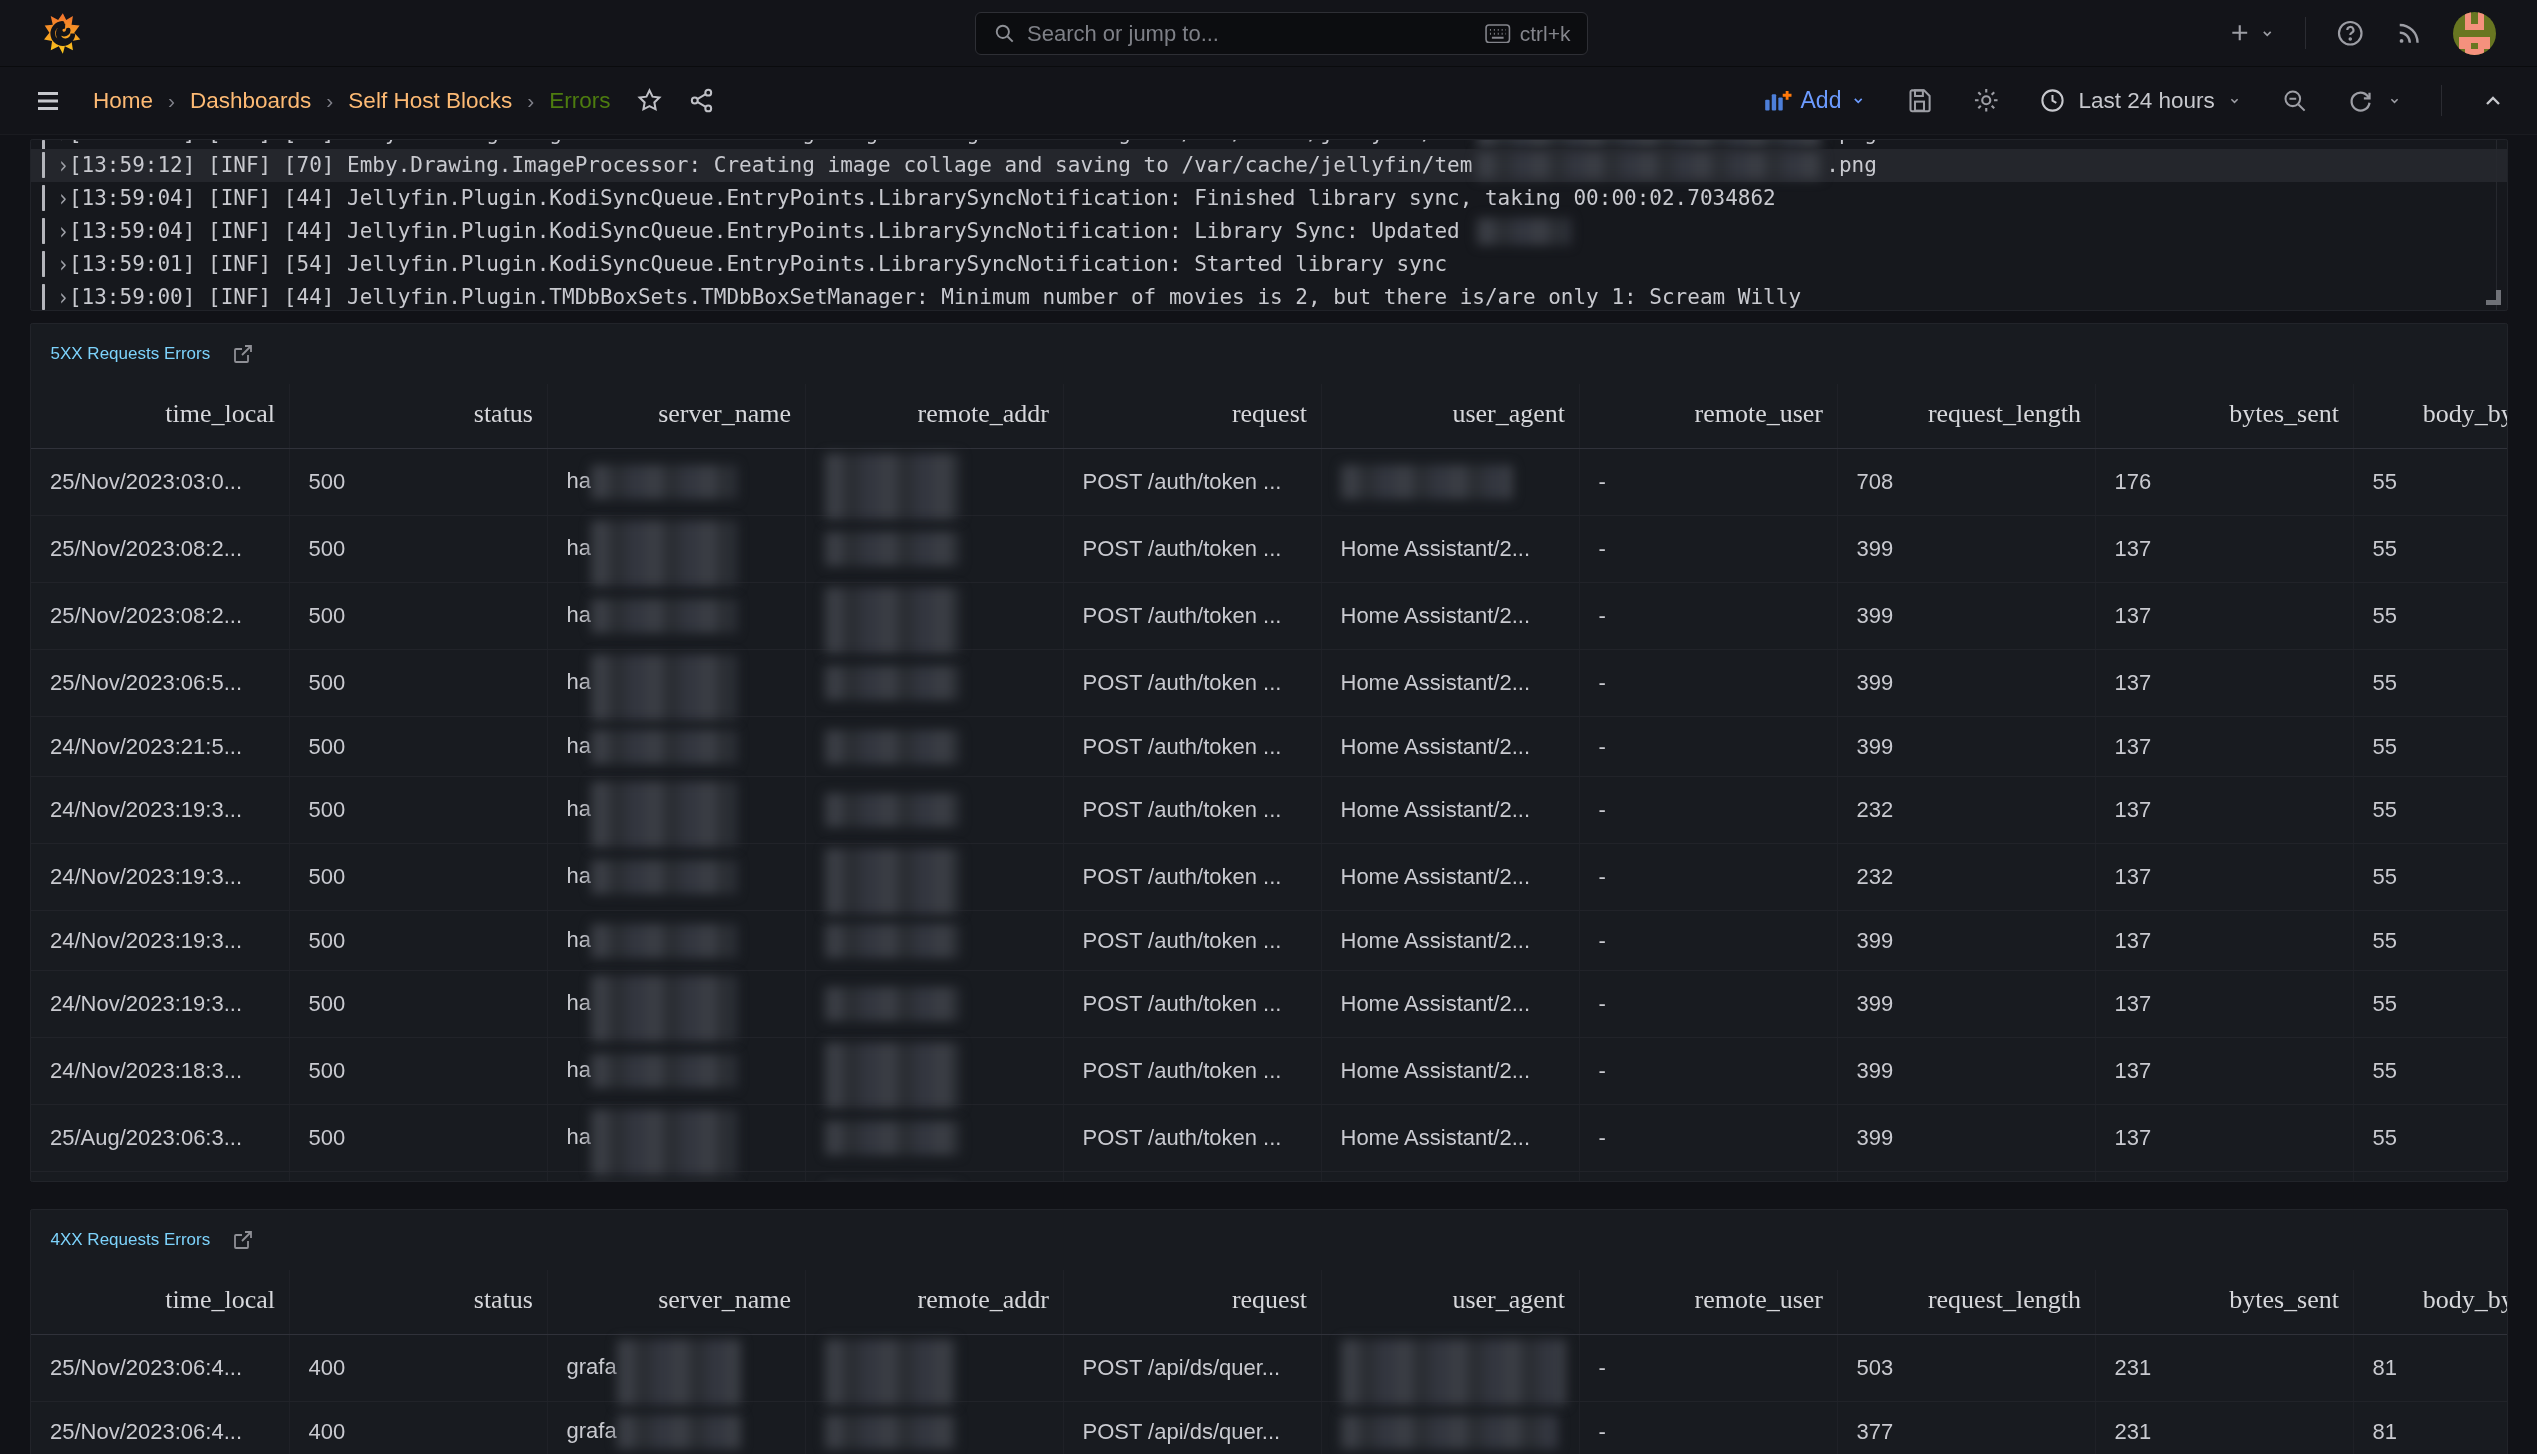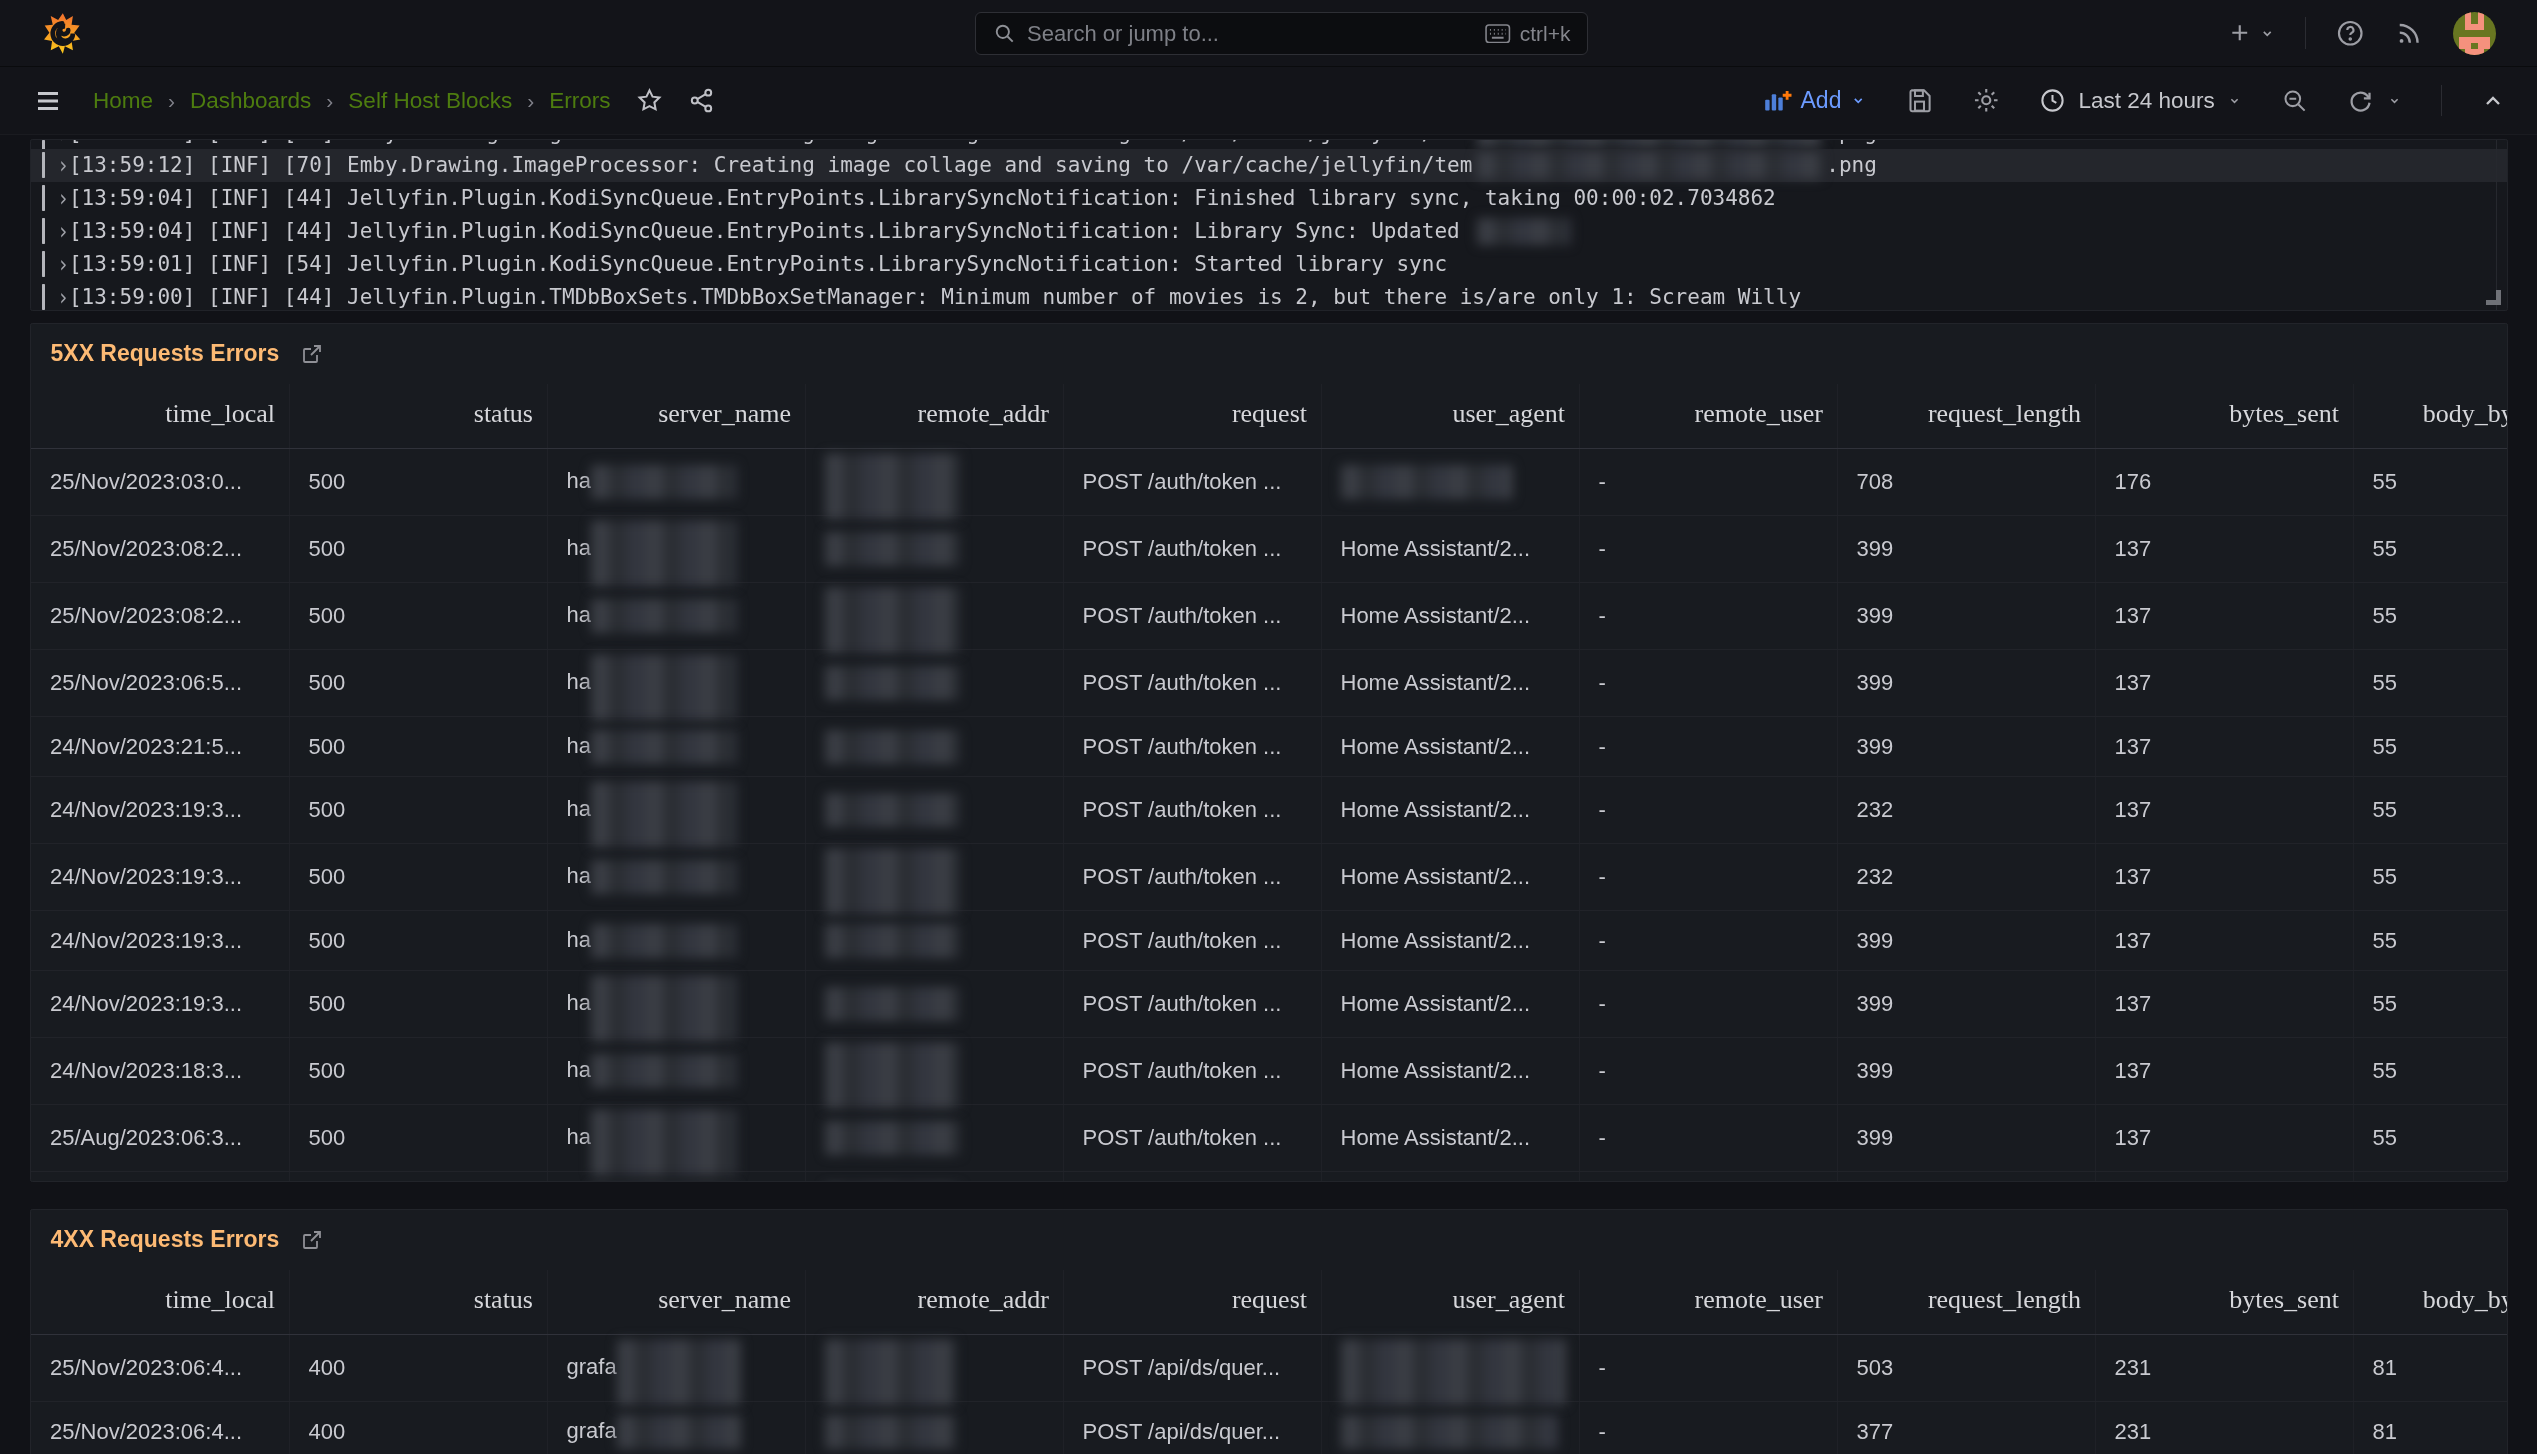--- a/index.html
+++ b/index.html
@@ -26,21 +26,21 @@
   .nav-right { margin-left:auto; display:flex; align-items:center; gap:30px; }
   .icon-btn { display:flex; align-items:center; gap:6px; cursor:pointer; color:#9d9ea5; }
   .vdiv { width:0.7px; height:31.5px; background:#2b2c32; }
   .avatar { width:43px; height:43px; border-radius:50%; overflow:hidden; display:block; }
   
   .subnav {
     height:68px; background:#131419; display:flex; align-items:center;
     padding:0 33px; border-bottom:0.7px solid #1a1b20;
   }
   .breadcrumb { display:flex; align-items:center; gap:15px; margin-left:30px; font-size:22.5px; }
-  .bc-item { color:#4d7c0f; cursor:pointer; }
+  .bc-item { color:#fdba74; cursor:pointer; }
   .bc-item.current { color:#4d7c0f; cursor:default; }
   .bc-sep { color:#80818a; font-size:21px; }
   .bc-actions { display:flex; align-items:center; gap:25.5px; margin-left:25.5px; color:#c0c1c7; }
   .sub-right { margin-left:auto; display:flex; align-items:center; gap:39px; }
   .add-btn { display:flex; align-items:center; gap:9px; color:#6c9bff; font-size:23px; font-weight:500; cursor:pointer; }
   .time-btn { display:flex; align-items:center; gap:12px; color:#c7c8cd; font-size:22.5px; cursor:pointer; }
   .refresh-group { display:flex; align-items:center; gap:13.5px; }
   
   .content { padding:0 30px; }
   
@@ -71,21 +71,21 @@
     border-right:5.2px solid #6f7177; border-bottom:5.2px solid #6f7177;
   }
   
   .panel {
     margin-top:12px; background:#181b20; border:0.7px solid #22242a; border-radius:2.2px;
     overflow:hidden; position:relative;
   }
   .panel.p4 { margin-top:27px; height:859px; }
   .panel.p5 { height:859px; }
   .panel-header { height:60px; display:flex; align-items:center; padding:0 19.5px; gap:21px; }
-  .panel-title { font-size:23px; font-weight:700; color:#fdba74; }
+  .panel-title { font-size:17px; font-weight:400; color:#7dd3fc; }
   .ext-link { color:#8f9096; display:flex; cursor:pointer; }
   table { border-collapse:collapse; table-layout:fixed; width:2580px; }
   col { width:255px; }
   th {
     text-align:right; font-weight:500; font-size:26px; color:#d6d7db;
     padding:15px 13.5px 19.5px 19px; border-bottom:0.7px solid #30323a; cursor:pointer;
     white-space:nowrap; overflow:hidden;font-family:Liberation Serif, serif;
   }
   td {
     height:60px; font-size:22px; color:#c9cad0; padding:0 13.5px 0 19px;

